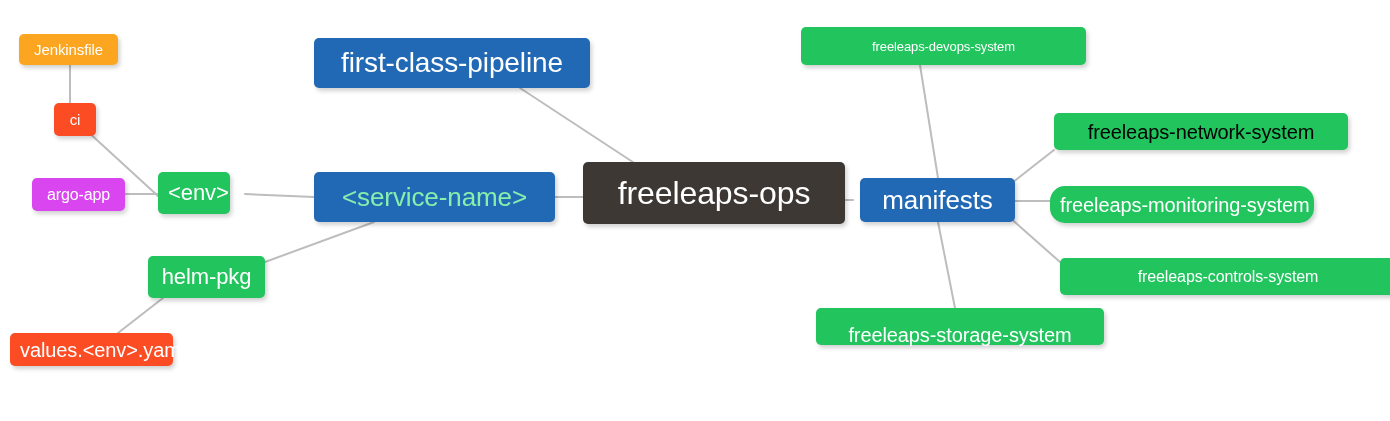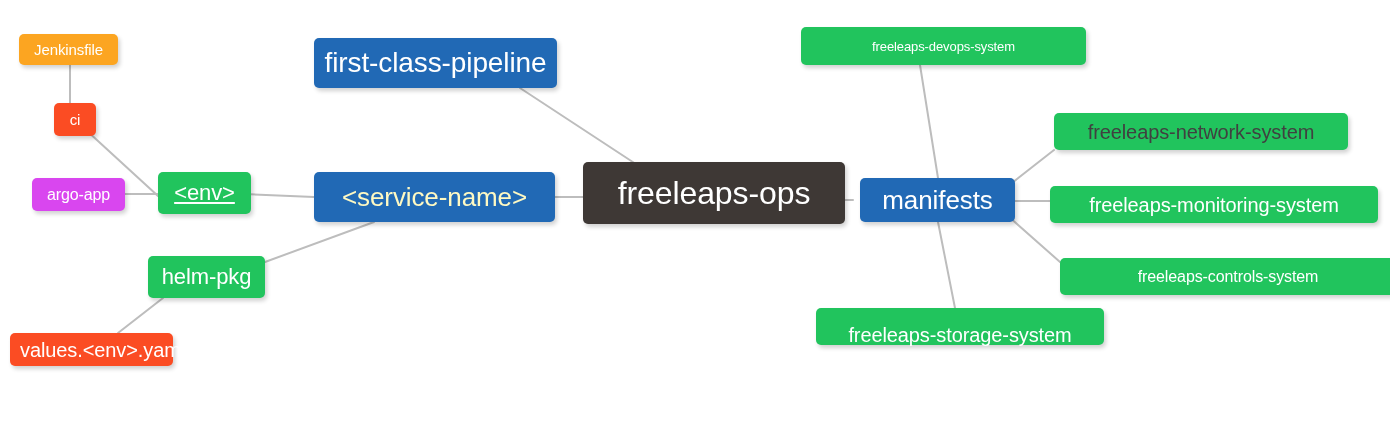--- a/index.html
+++ b/index.html
@@ -70,48 +70,48 @@
   <div id="node-layer">
       <div class="node" style="left: 19px; top: 26px; width: 99px; height: 31px; background: rgb(252, 165, 33); font-size: 15px; color: rgb(255, 255, 255); margin-top: 8px;">
         <span class="node-label">Jenkinsfile</span>
       </div>
       <div class="node" style="left: 54px; top: 103px; width: 42px; height: 33px; background: rgb(251, 76, 35); font-size: 15px; color: rgb(255, 255, 255);">
         <span class="node-label">ci</span>
       </div>
       <div class="node" style="left: 32px; top: 178px; width: 93px; height: 33px; background: #d946ef; font-size: 16px; color: rgb(255, 255, 255);">
         <span class="node-label">argo-app</span>
       </div>
-      <div class="node" style="left: 158px; top: 172px; width: 93px; height: 42px; background: rgb(33, 196, 93); font-size: 22px; color: rgb(255, 255, 255); text-decoration: underline;">
+      <div class="node" style="left: 158px; top: 172px; width: 72px; height: 42px; background: rgb(33, 196, 93); font-size: 22px; color: rgb(255, 255, 255);">
         <span class="node-label">&lt;env&gt;</span>
       </div>
       <div class="node" style="left: 148px; top: 256px; width: 117px; height: 42px; background: rgb(33, 196, 93); font-size: 22px; color: rgb(255, 255, 255);">
         <span class="node-label">helm-pkg</span>
       </div>
       <div class="node" style="left: 10px; top: 333px; width: 163px; height: 33px; background: rgb(251, 76, 35); font-size: 20px; color: rgb(255, 255, 255);">
         <span class="node-label">values.&lt;env&gt;.yaml</span>
       </div>
-      <div class="node" style="left: 314px; top: 38px; width: 243px; height: 50px; background: rgb(33, 105, 181); font-size: 28px; color: rgb(255, 255, 255);">
+      <div class="node" style="left: 314px; top: 38px; width: 276px; height: 50px; background: rgb(33, 105, 181); font-size: 28px; color: rgb(255, 255, 255);">
         <span class="node-label">first-class-pipeline</span>
       </div>
-      <div class="node" style="left: 314px; top: 172px; width: 241px; height: 50px; background: rgb(33, 105, 181); font-size: 26px; color: #fef9c3;">
+      <div class="node" style="left: 314px; top: 172px; width: 241px; height: 50px; background: rgb(33, 105, 181); font-size: 26px; color: #86efac;">
         <span class="node-label">&lt;service-name&gt;</span>
       </div>
       <div class="node" style="left: 583px; top: 162px; width: 262px; height: 62px; background: rgb(62, 56, 53); font-size: 32px; color: rgb(255, 255, 255);">
         <span class="node-label">freeleaps-ops</span>
       </div>
       <div class="node" style="left: 853px; top: 178px; width: 155px; height: 44px; background: rgb(33, 105, 181); font-size: 26px; color: rgb(255, 255, 255); margin-left: 7px;">
         <span class="node-label">manifests</span>
       </div>
       <div class="node" style="left: 801px; top: 27px; width: 285px; height: 38px; background: rgb(33, 196, 93); font-size: 13px; color: rgb(255, 255, 255);">
         <span class="node-label">freeleaps-devops-system</span>
       </div>
-      <div class="node" style="left: 1054px; top: 113px; width: 294px; height: 37px; background: rgb(33, 196, 93); font-size: 20px; color: #404040;">
+      <div class="node" style="left: 1054px; top: 113px; width: 294px; height: 37px; background: rgb(33, 196, 93); font-size: 20px; color: #000000;">
         <span class="node-label">freeleaps-network-system</span>
       </div>
-      <div class="node" style="left: 1050px; top: 186px; width: 328px; height: 37px; background: rgb(33, 196, 93); font-size: 20px; color: rgb(255, 255, 255);">
+      <div class="node" style="left: 1050px; top: 186px; width: 264px; height: 37px; background: rgb(33, 196, 93); font-size: 20px; color: rgb(255, 255, 255); border-radius: 15px;">
         <span class="node-label">freeleaps-monitoring-system</span>
       </div>
       <div class="node" style="left: 1060px; top: 258px; width: 336px; height: 37px; background: rgb(33, 196, 93); font-size: 16px; color: rgb(255, 255, 255);">
         <span class="node-label">freeleaps-controls-system</span>
       </div>
       <div class="node" style="left: 816px; top: 308px; width: 288px; height: 37px; background: rgb(33, 196, 93); font-size: 20px; color: rgb(255, 255, 255); align-items: flex-end;">
         <span class="node-label">freeleaps-storage-system</span>
       </div>
     </div>
 </div>

